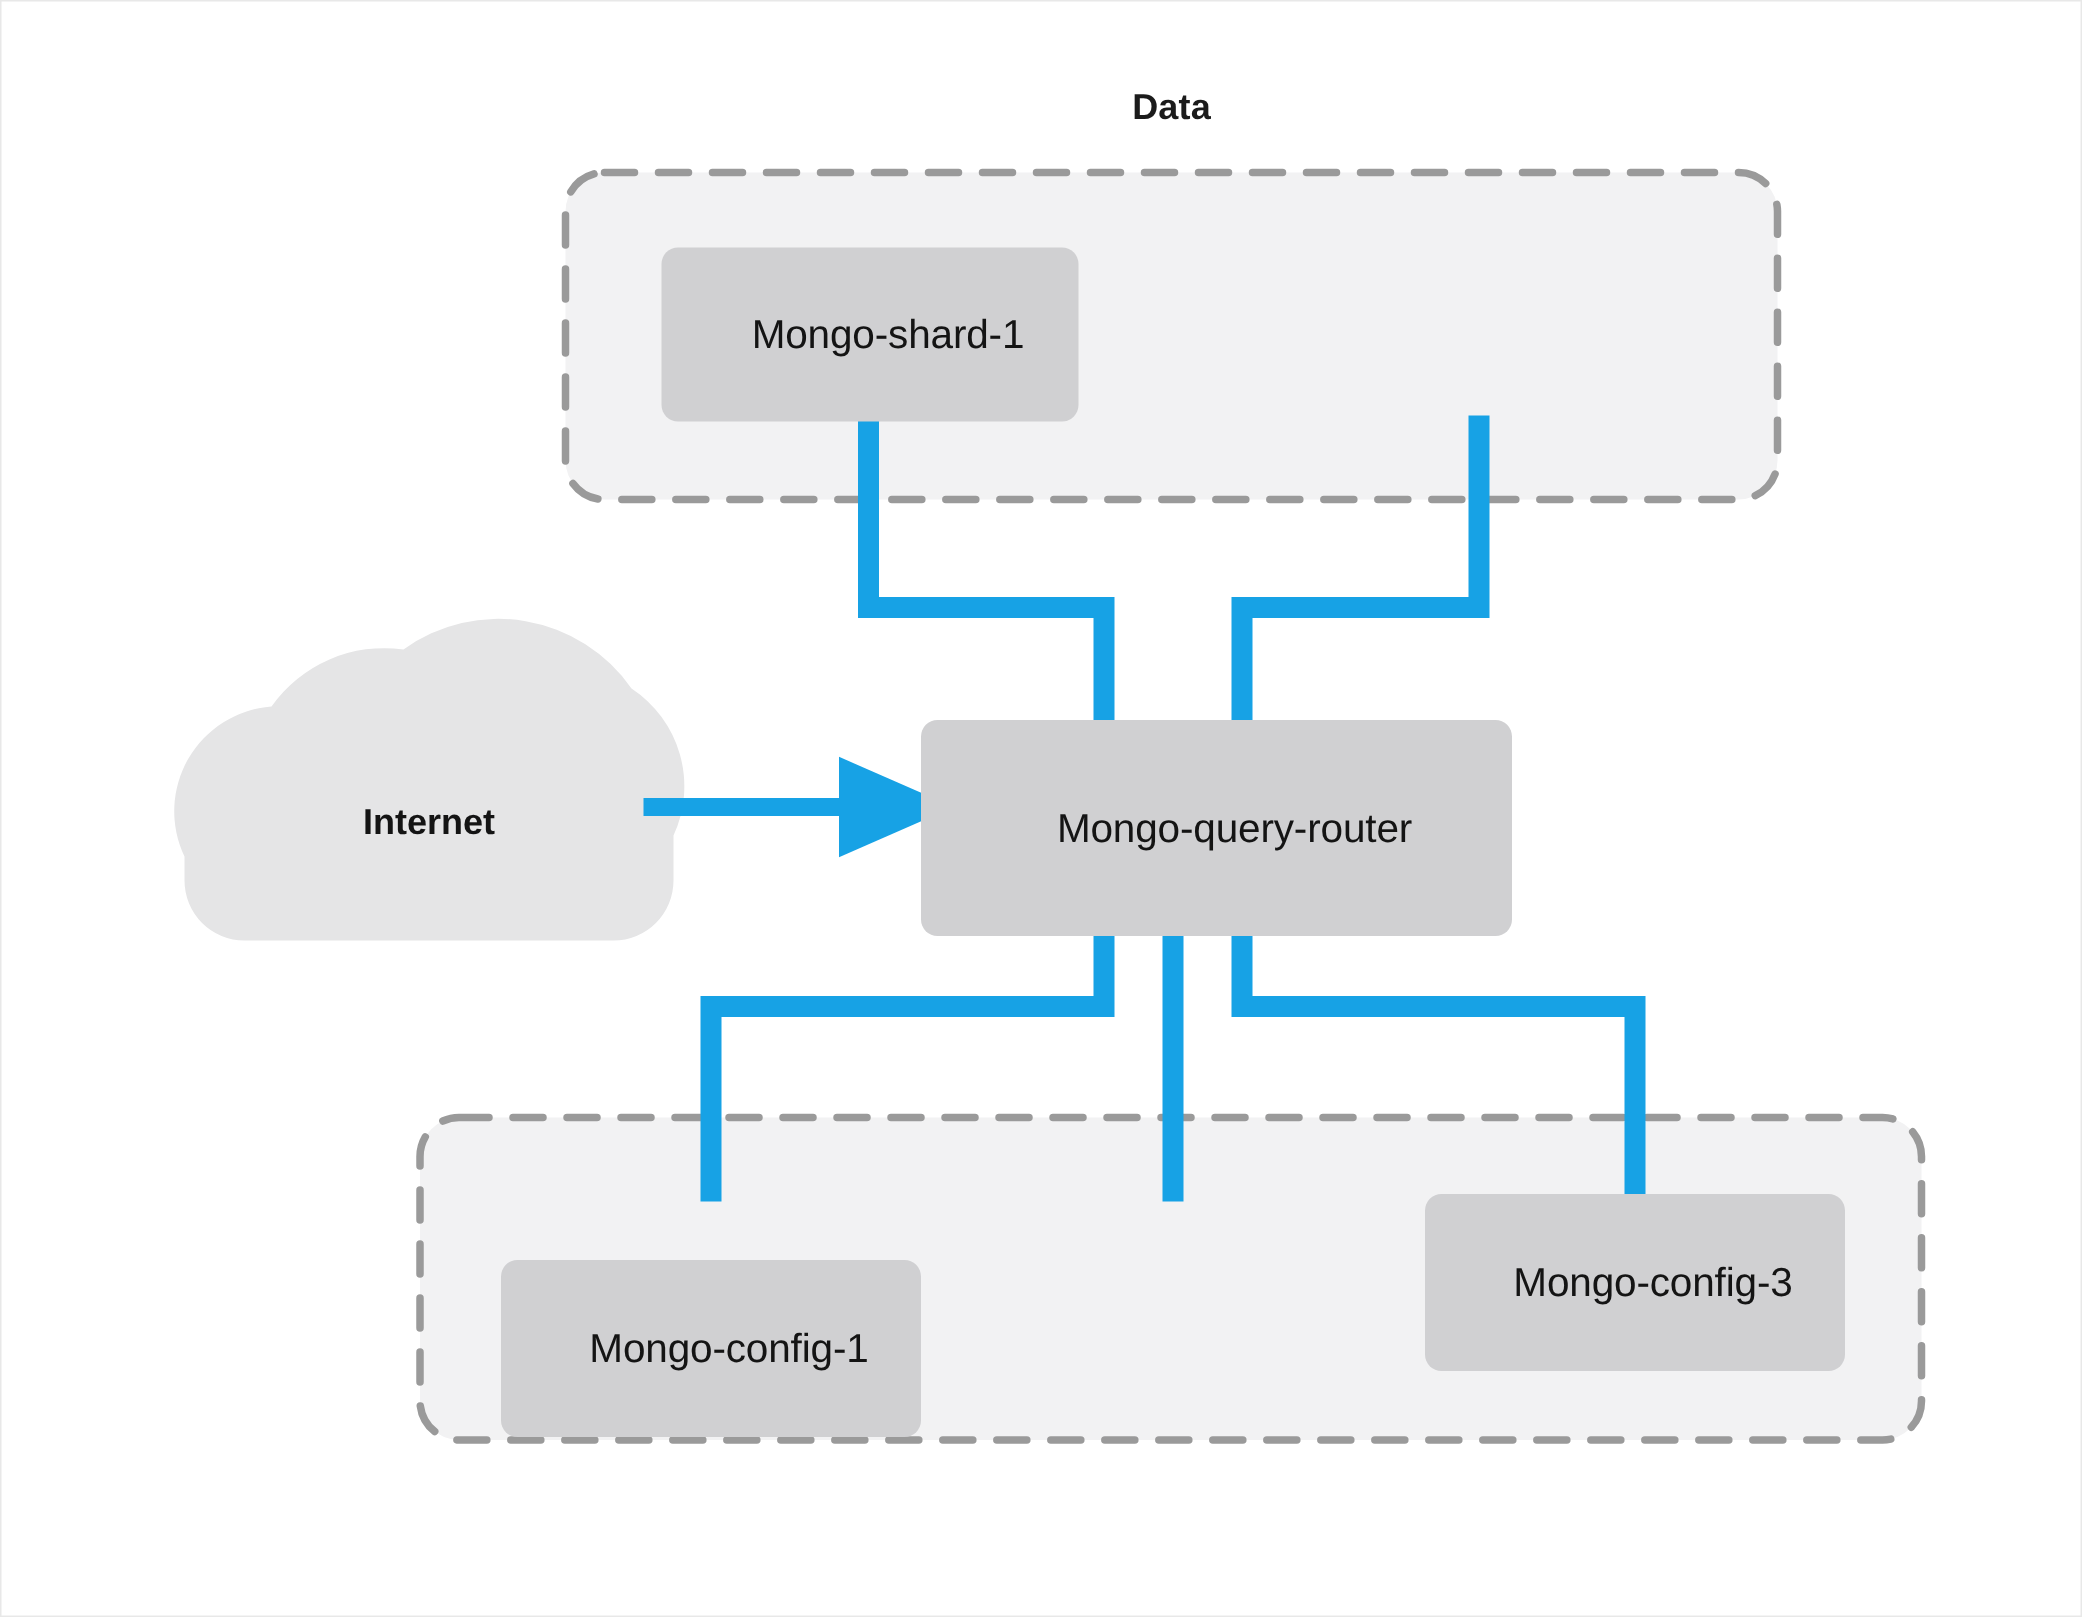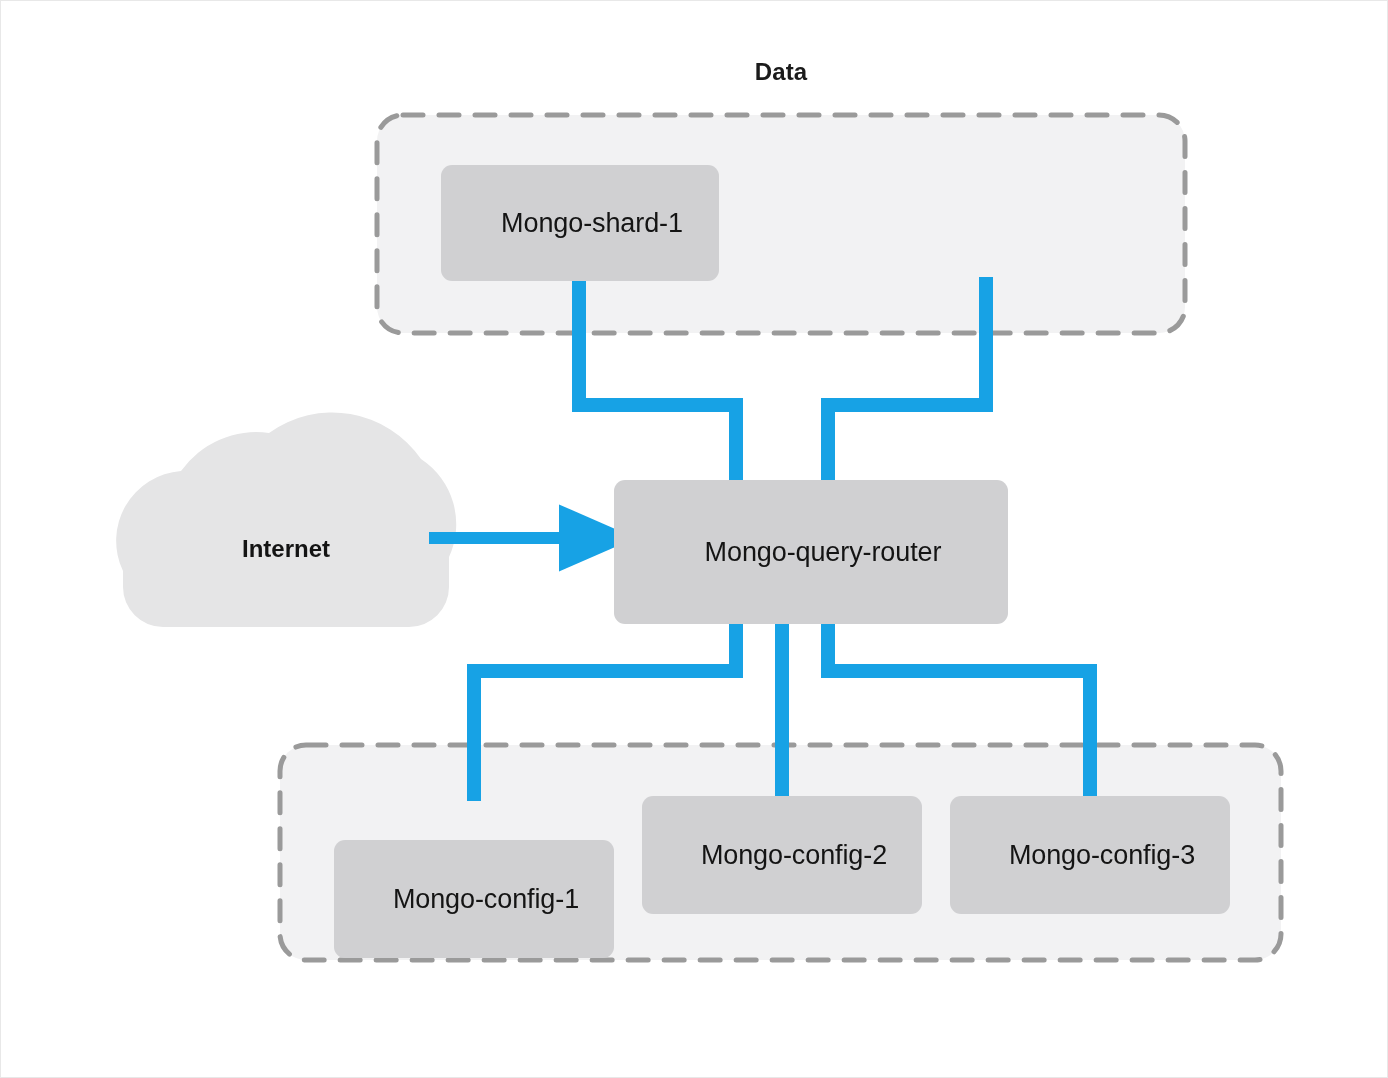--- a/index.html
+++ b/index.html
@@ -112,21 +112,18 @@
 
 
   <div class="node" style="left:586px; top:479px; width:394px; height:144px;margin-left:27px;">
     <span class="node-label">Mongo-query-router</span>
   </div>
 
   <div class="node" style="left:333px; top:795px; width:280px; height:118px;margin-top:44px;">
     <span class="node-label">Mongo-config-1</span>
   </div>
 
-  <div class="node" style="left:641px; top:795px; width:280px; height:118px;">
-    <span class="node-label">Mongo-config-2</span>
-  </div>
 
   <div class="node" style="left:949px; top:795px; width:280px; height:118px;">
     <span class="node-label">Mongo-config-3</span>
   </div>
 
 </div>
 
 </body></html>

